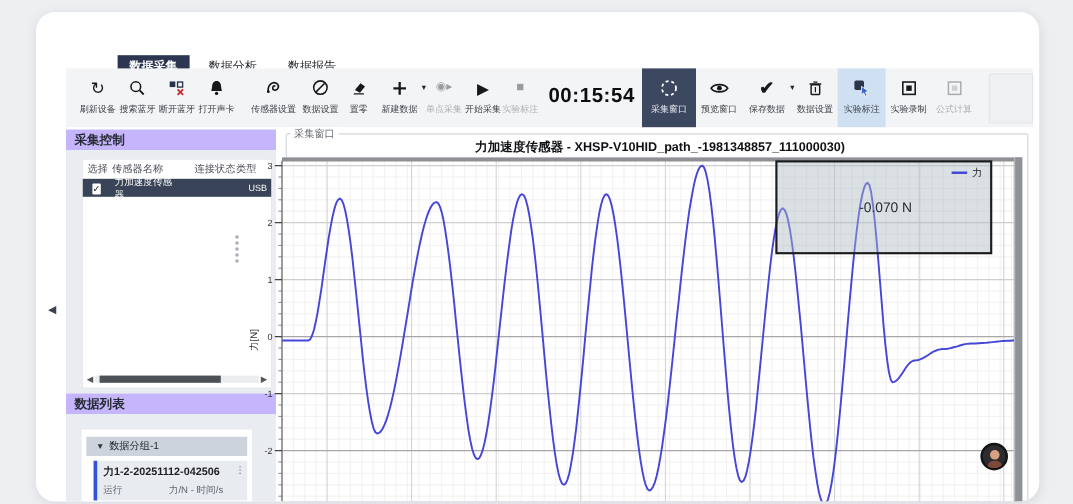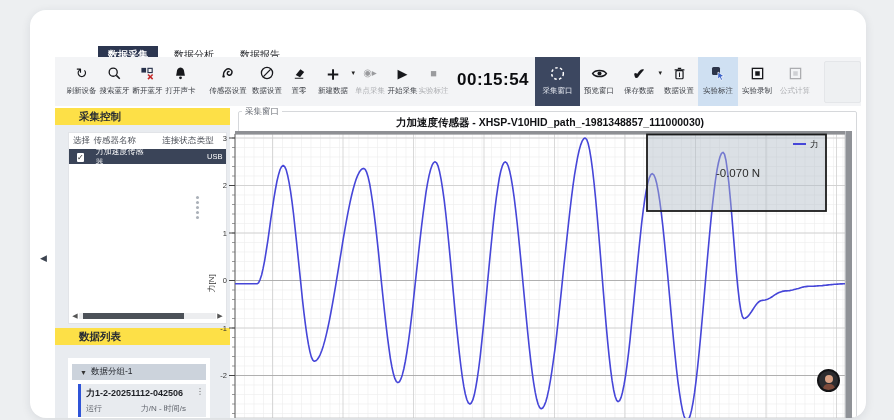--- a/index.html
+++ b/index.html
@@ -30,22 +30,22 @@
   .caret { position:absolute; right:-2px; top:12px; font-size:7px; color:#222; }
   .timer { font-size:17px; font-weight:bold; color:#0c0d10; letter-spacing:.5px;
     margin:0 6px 4px 8px; flex:0 0 auto; }
   .tb-gap { flex:0 0 10px; }
   .tool-block { margin-left:10px; width:104px; height:42px; background:#eef0f2;
     border:1px solid #e4e6e9; border-radius:2px; }
   .tb svg { display:block; }
 
   
   .sidebar { position:absolute; left:25px; top:98px; width:175px; bottom:0; background:#e9ecf0; }
-  .panel-h { height:17px; background:#fde047; color:#272b33; font-size:10.5px; font-weight:bold;
-    display:flex; align-items:center; padding-left:24px; }
+  .panel-h { height:17px; background:#c4b5fd; color:#272b33; font-size:10.5px; font-weight:bold;
+    display:flex; align-items:center; padding-left:7px; }
   .tbl { position:absolute; left:13px; top:24px; width:159px; height:192px; background:#fff;
     border:1px solid #e2e4e8; font-size:8.5px; color:#4b4f57; }
   .tbl-head { display:flex; height:14px; align-items:center; padding:2px 12px 0 4px; }
   .c-sel{width:26px;} .c-name{width:62px;} .c-status{width:44px;margin-left:20px;} .c-type{width:22px;}
   .tbl-row { display:flex; height:15px; align-items:center; background:#3a4458; color:#fff;
     padding-left:4px; margin-top:2px; font-size:8.5px; }
   .chk { width:9px; height:9px; background:#fff; border-radius:1px; margin-left:4px;
     color:#222; font-size:8px; line-height:9px; text-align:center; }
   .dot { width:7px; height:7px; border-radius:50%; margin-left:12px; }
   .usb { font-size:7.5px; margin-left:0px; }

